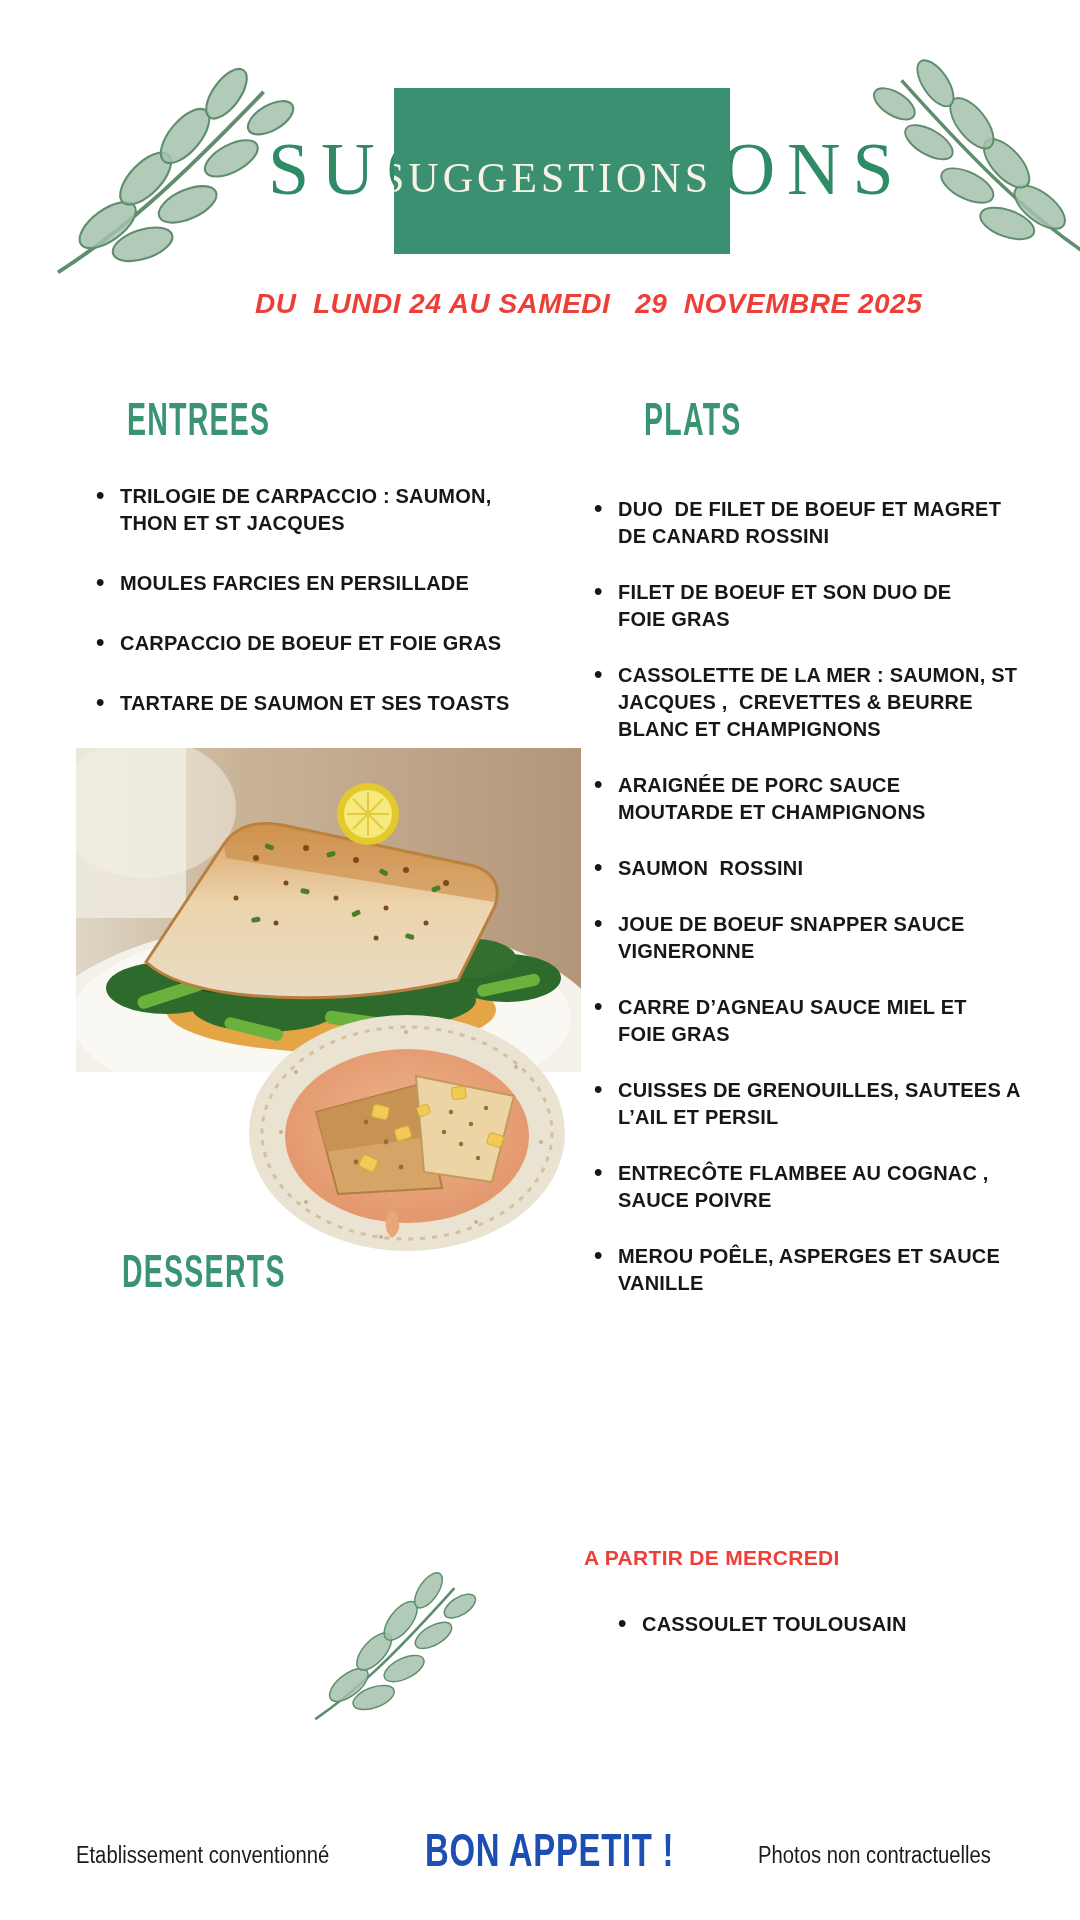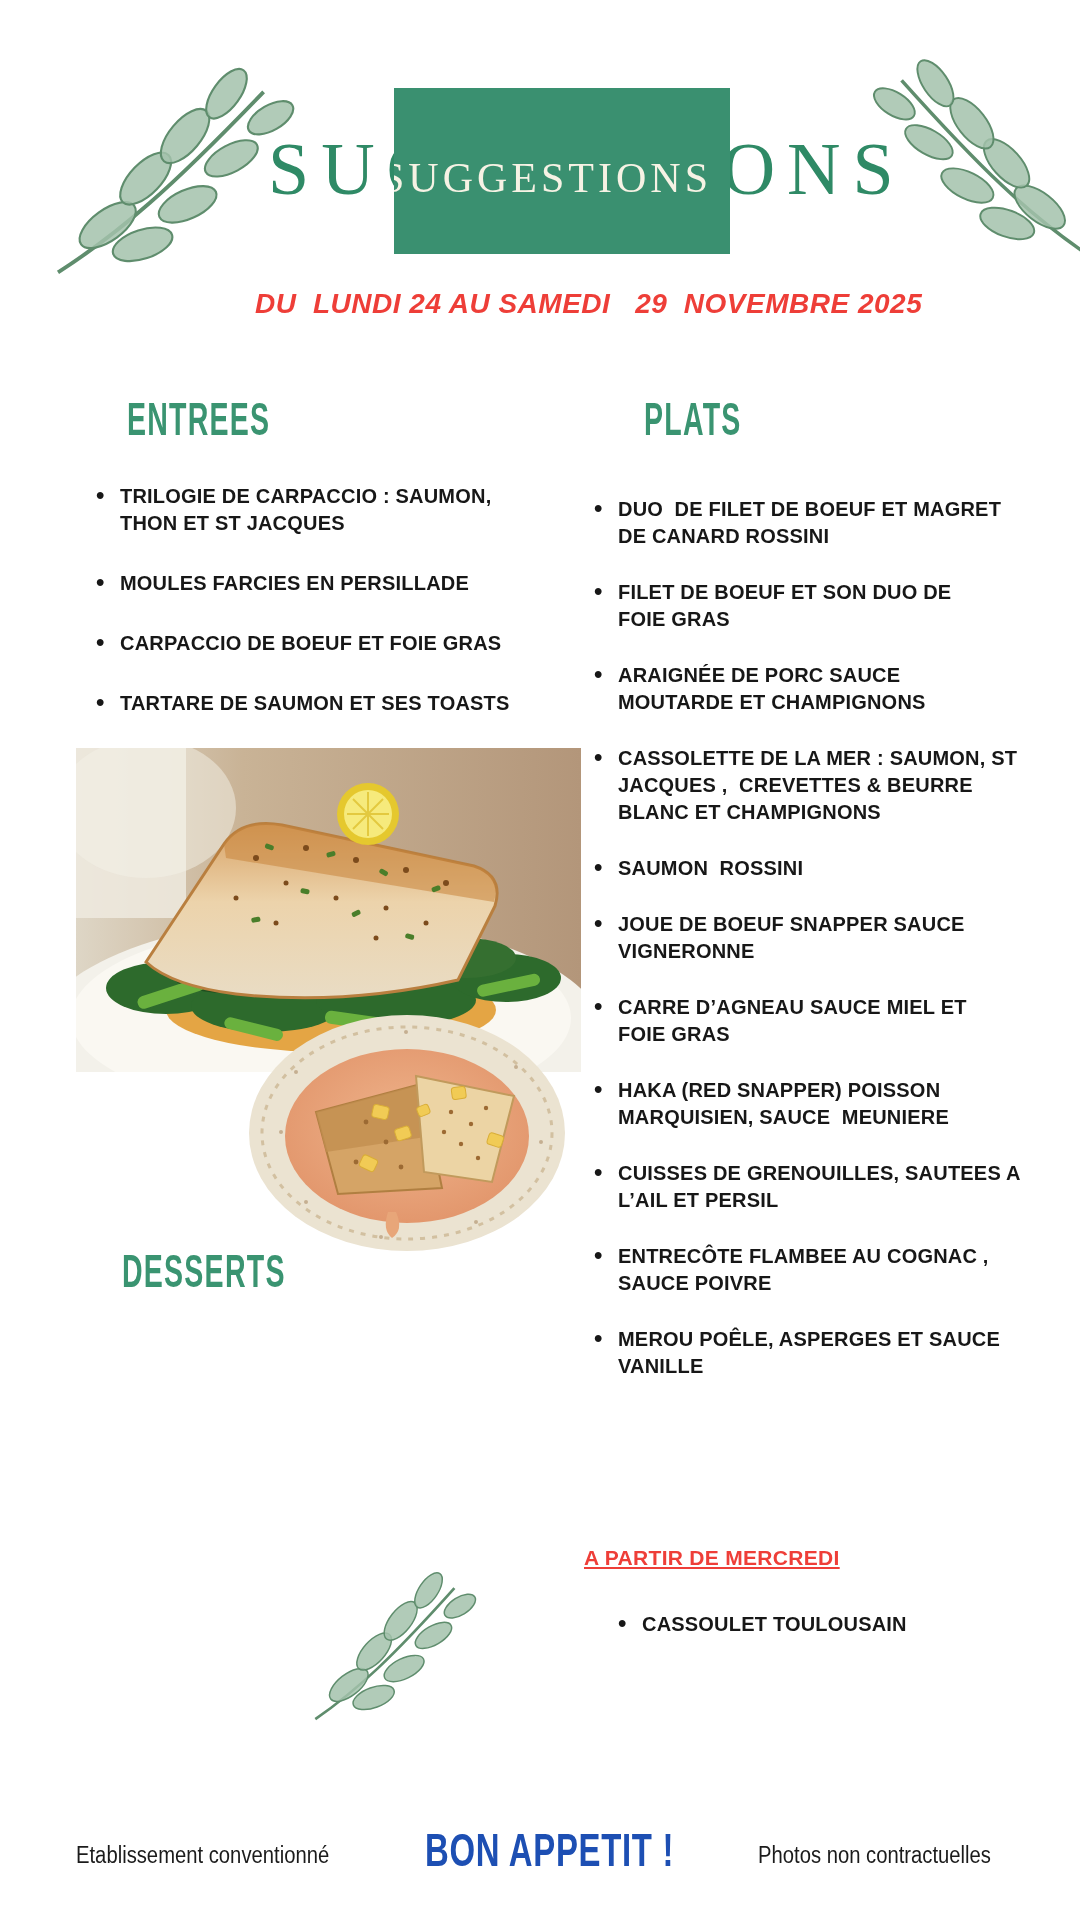--- a/index.html
+++ b/index.html
@@ -65,21 +65,21 @@
   li.menu-item::before{
     content:"\2022";position:absolute;left:6px;top:-2px;font-size:24px;color:var(--text_black);
   }
   .list-entrees li{margin-bottom:33px;}
   .list-plats li{margin-bottom:29px;}
   .list-desserts li{margin-bottom:28px;}
   
   .special-h{
     position:absolute;left:584px;top:1546px;
     font-weight:700;font-size:21px;color:var(--accent_red);
-    text-decoration:underline;letter-spacing:0.3px;white-space:nowrap;
+    letter-spacing:0.3px;white-space:nowrap;
   }
   
   .fish-photo{position:absolute;left:76px;top:748px;width:505px;height:324px;z-index:3;}
   .crepes-photo{position:absolute;left:246px;top:1012px;width:322px;height:242px;z-index:4;}
   
   .foot-note{
     position:absolute;top:1842px;font-size:23px;line-height:1.2;color:#1b1b1b;
     transform:scaleX(0.88);transform-origin:left top;white-space:nowrap;
   }
   .foot-left{left:76px;}
@@ -140,32 +140,30 @@
     <li class="menu-item">MOULES FARCIES EN PERSILLADE</li>
     <li class="menu-item">CARPACCIO DE BOEUF ET FOIE GRAS</li>
     <li class="menu-item">TARTARE DE SAUMON ET SES TOASTS</li>
   </ul>
 
   <ul class="menu-list list-plats">
     <li class="menu-item">DUO  DE FILET DE BOEUF ET MAGRET
 DE CANARD ROSSINI</li>
     <li class="menu-item">FILET DE BOEUF ET SON DUO DE
 FOIE GRAS</li>
-    <li class="menu-item">ARAIGNÉE DE PORC SAUCE
-MOUTARDE ET CHAMPIGNONS</li>
     <li class="menu-item">CASSOLETTE DE LA MER : SAUMON, ST
 JACQUES ,  CREVETTES &amp; BEURRE
 BLANC ET CHAMPIGNONS</li>
+    <li class="menu-item">ARAIGNÉE DE PORC SAUCE
+MOUTARDE ET CHAMPIGNONS</li>
     <li class="menu-item">SAUMON  ROSSINI</li>
     <li class="menu-item">JOUE DE BOEUF SNAPPER SAUCE
 VIGNERONNE</li>
     <li class="menu-item">CARRE D’AGNEAU SAUCE MIEL ET
 FOIE GRAS</li>
-    <li class="menu-item">HAKA (RED SNAPPER) POISSON
-MARQUISIEN, SAUCE  MEUNIERE</li>
     <li class="menu-item">CUISSES DE GRENOUILLES, SAUTEES A
 L’AIL ET PERSIL</li>
     <li class="menu-item">ENTRECÔTE FLAMBEE AU COGNAC ,
 SAUCE POIVRE</li>
     <li class="menu-item">MEROU POÊLE, ASPERGES ET SAUCE
 VANILLE</li>
   </ul>
 
   <svg class="fish-photo" viewBox="0 0 505 324" preserveAspectRatio="none" xmlns="http://www.w3.org/2000/svg">
     <defs>

